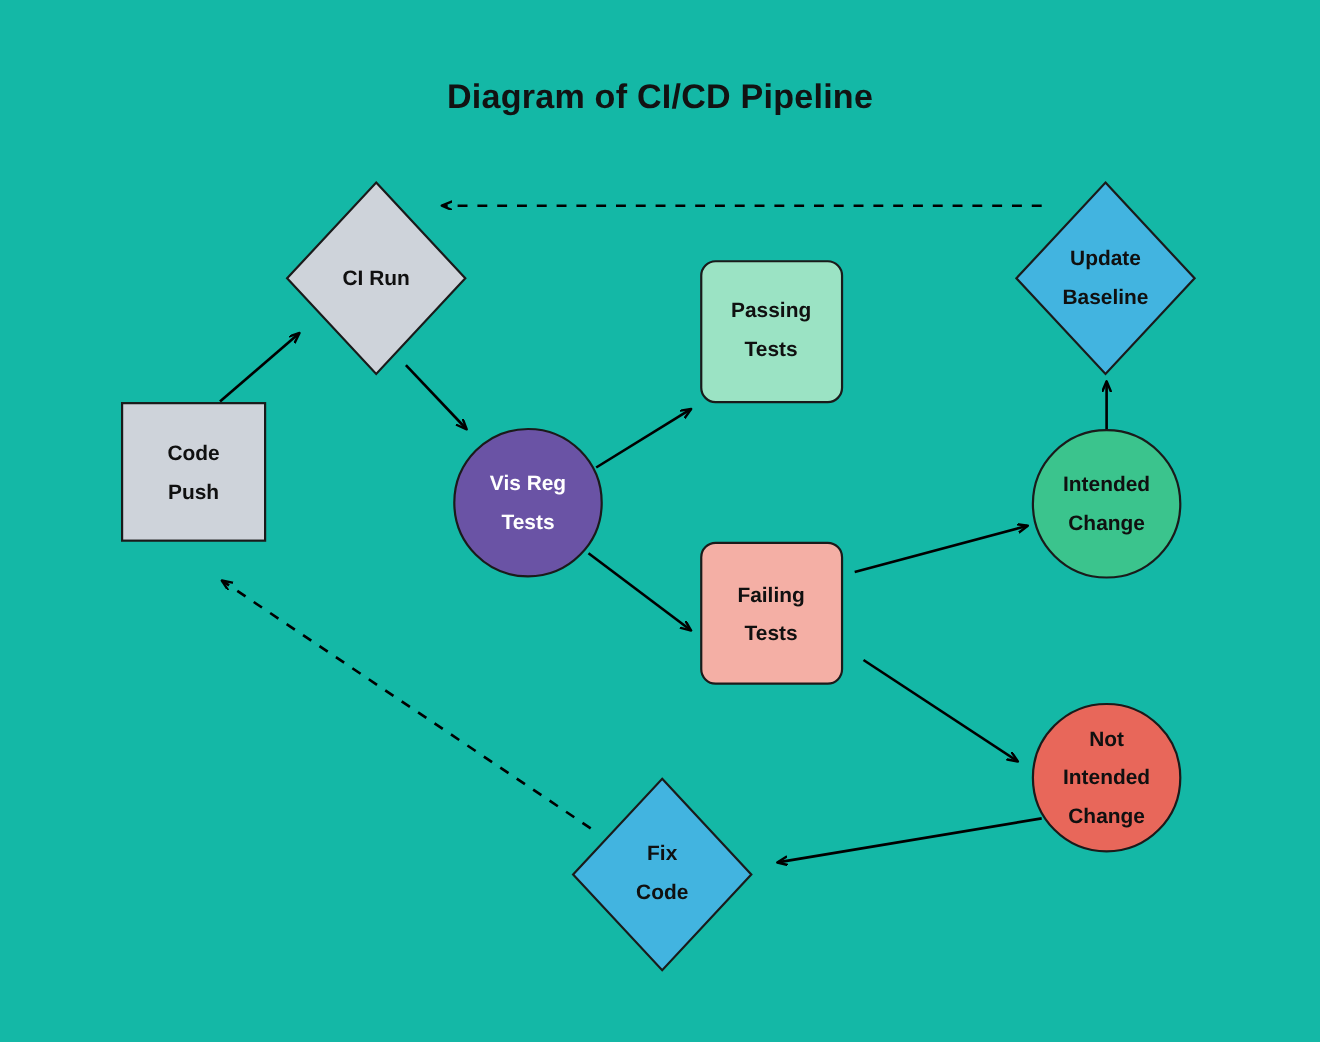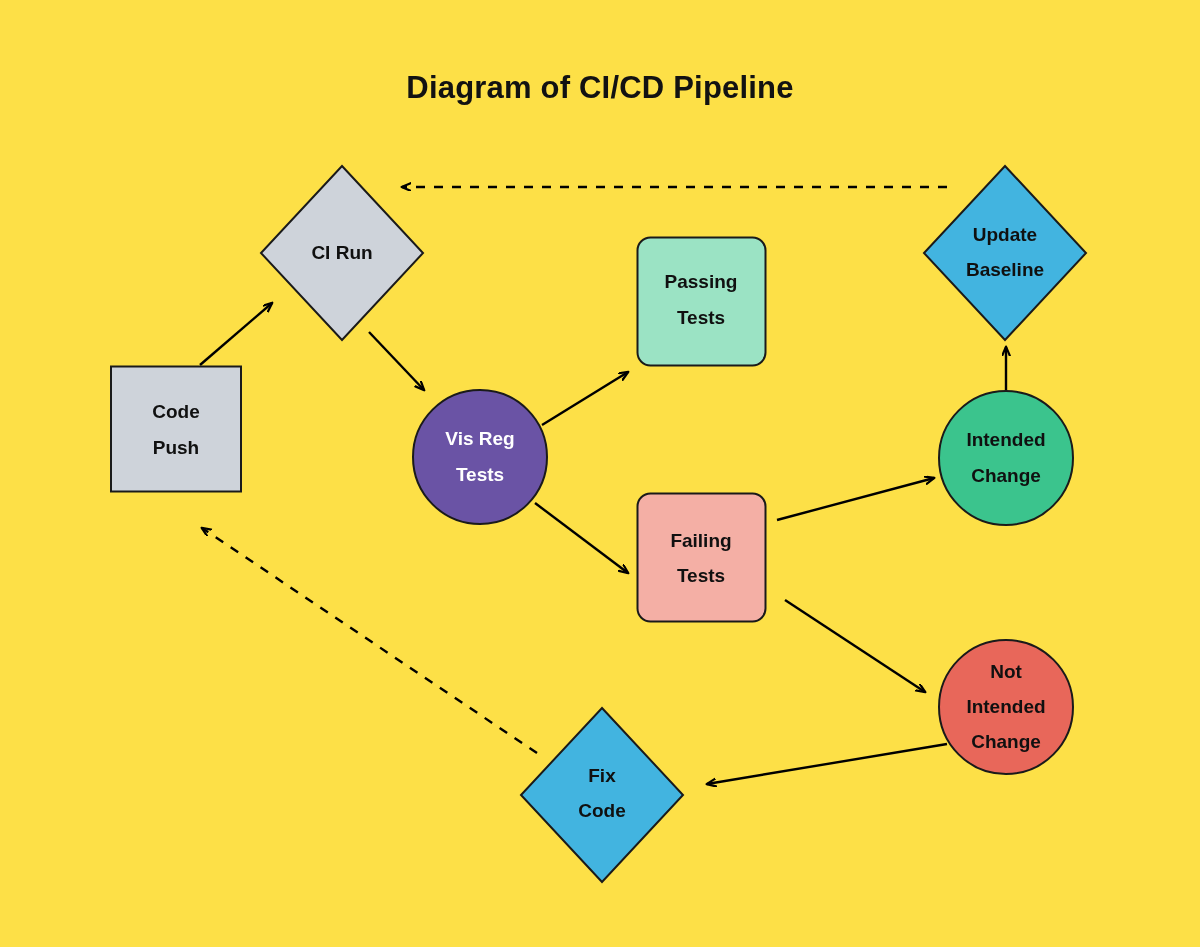--- a/index.html
+++ b/index.html
@@ -11,21 +11,21 @@
   body {
     width: 1200px;
     height: 947px;
     font-family: "Liberation Sans", sans-serif;
     overflow: hidden;
   }
   #canvas {
     position: relative;
     width: 1200px;
     height: 947px;
-    background: #fde047;
+    background: #14b8a6;
   }
   #diagram-title {
     position: absolute;
     top: 70px;
     left: 0;
     width: 1200px;
     text-align: center;
     font-size: 31px;
     font-weight: bold;
     color: #121212;

